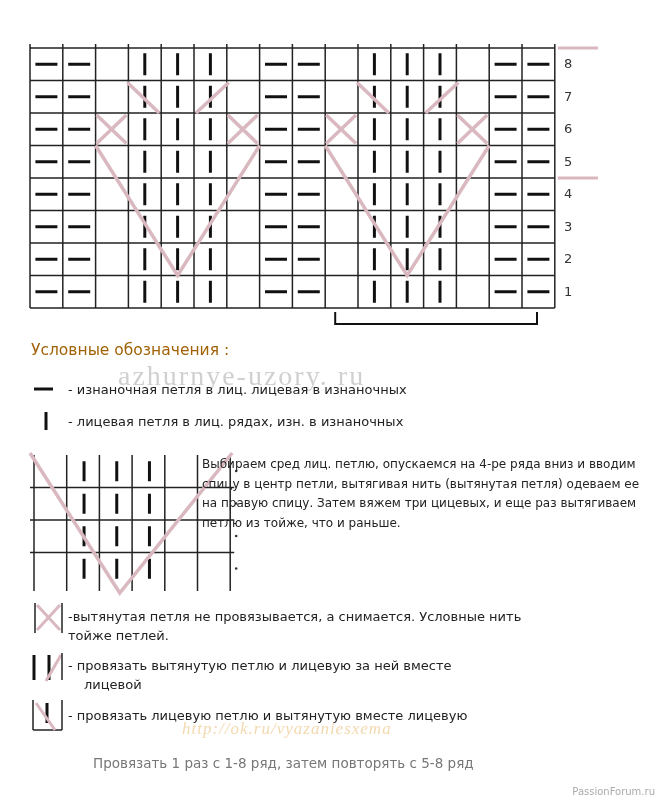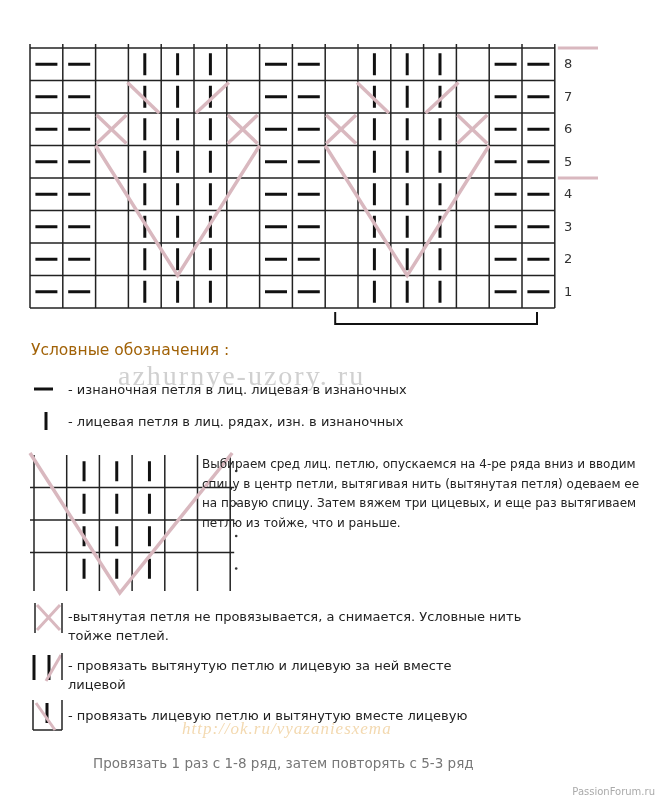--- a/index.html
+++ b/index.html
@@ -227,18 +227,18 @@
 <div class="abs watermark1">azhurnye-uzory. ru</div>
 
 <div class="abs legend-text" style="left:68px; top:380px;">- изнаночная петля в лиц. лицевая в изнаночных</div>
 <div class="abs legend-text" style="left:68px; top:412px;">- лицевая петля в лиц. рядах, изн. в изнаночных</div>
 
 <div class="abs desc">Выбираем сред лиц. петлю, опускаемся на 4-ре ряда вниз и вводим спицу в центр петли, вытягивая нить (вытянутая петля) одеваем ее на правую спицу. Затем вяжем три цицевых, и еще раз вытягиваем петлю из тойже, что и раньше.</div>
 
 <div class="abs legend-text" style="left:68px; top:607px;">-вытянутая петля не провязывается, а снимается. Условные нить</div>
 <div class="abs legend-text" style="left:68px; top:626px;">тойже петлей.</div>
 <div class="abs legend-text" style="left:68px; top:656px;">- провязать вытянутую петлю и лицевую за ней вместе</div>
-<div class="abs legend-text" style="left:68px; top:675px;">лицевой</div>
+<div class="abs legend-text" style="left:84px; top:675px;">лицевой</div>
 <div class="abs legend-text" style="left:68px; top:706px;">- провязать лицевую петлю и вытянутую вместе лицевую</div>
 
 <div class="abs watermark2">http://ok.ru/vyazaniesxema</div>
-<div class="abs footer-note">Провязать 1 раз с 1-8 ряд, затем повторять с 5-3 ряд</div>
+<div class="abs footer-note">Провязать 1 раз с 1-8 ряд, затем повторять с 5-8 ряд</div>
 <div class="abs site-mark">PassionForum.ru</div>
 
 </body></html>

